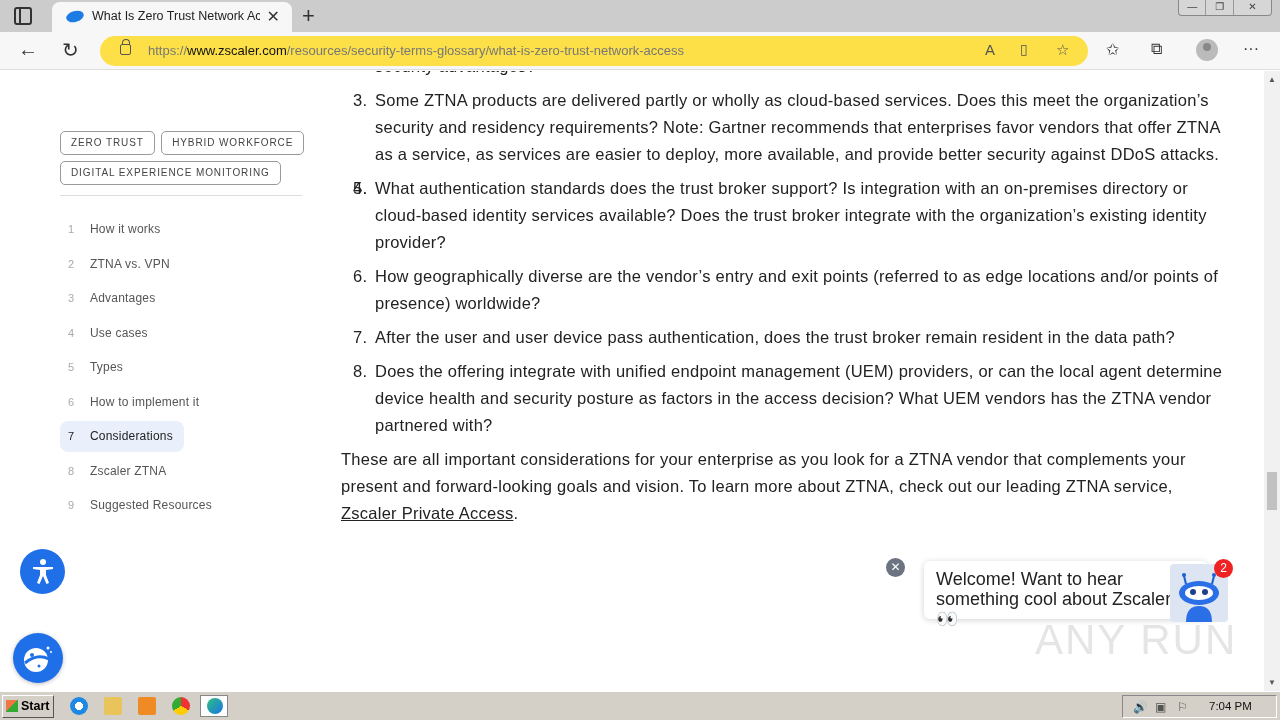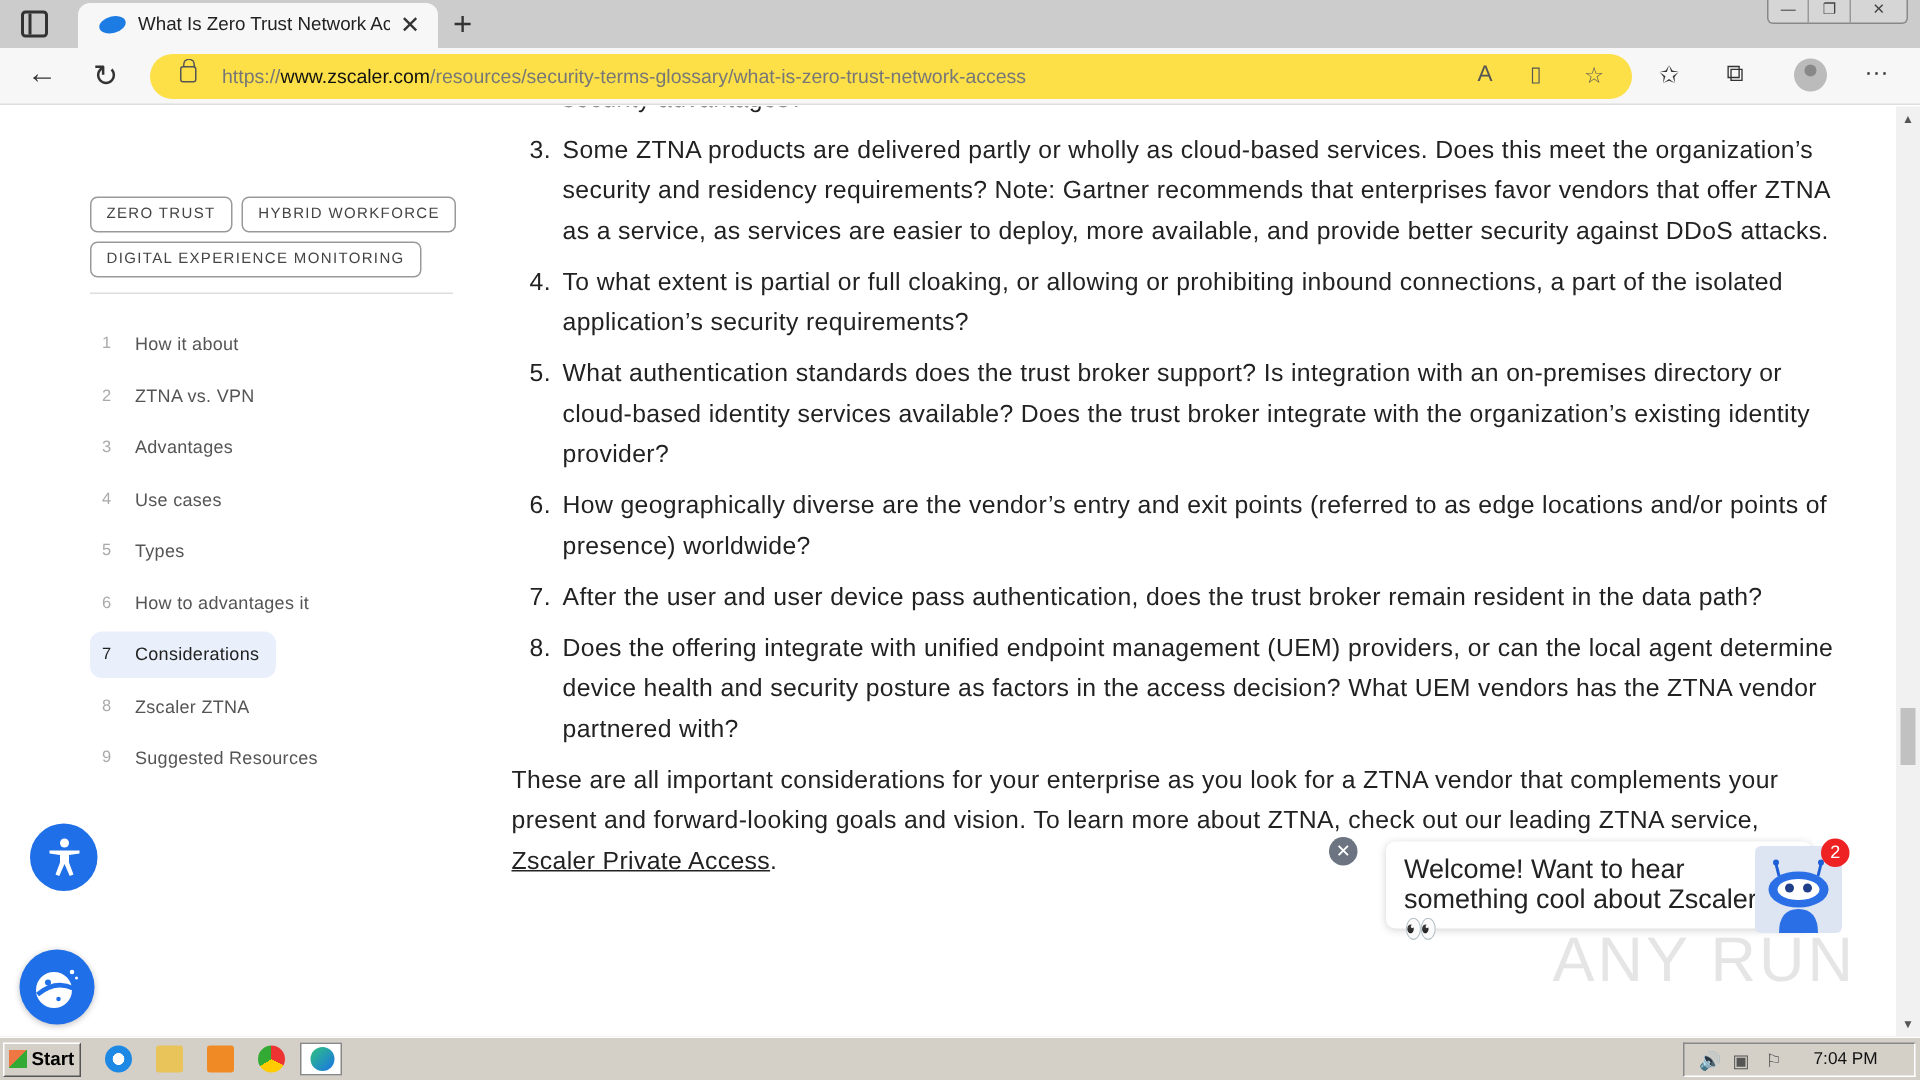--- a/index.html
+++ b/index.html
@@ -101,60 +101,60 @@
   <div class="chips">
     <span class="chip">ZERO TRUST</span>
     <span class="chip">HYBRID WORKFORCE</span>
     <span class="chip">DIGITAL EXPERIENCE MONITORING</span>
   </div>
   <div class="side-divider"></div>
 
   <div class="toc">
     <div class="toc-item">
         <span class="toc-num">1</span>
-        <span class="toc-label">How it about</span>
+        <span class="toc-label">How it works</span>
       </div>
     <div class="toc-item">
         <span class="toc-num">2</span>
         <span class="toc-label">ZTNA vs. VPN</span>
       </div>
     <div class="toc-item">
         <span class="toc-num">3</span>
         <span class="toc-label">Advantages</span>
       </div>
     <div class="toc-item">
         <span class="toc-num">4</span>
         <span class="toc-label">Use cases</span>
       </div>
     <div class="toc-item">
         <span class="toc-num">5</span>
         <span class="toc-label">Types</span>
       </div>
     <div class="toc-item">
         <span class="toc-num">6</span>
-        <span class="toc-label">How to advantages it</span>
+        <span class="toc-label">How to implement it</span>
       </div>
     <div class="toc-item active">
         <span class="toc-num">7</span>
         <span class="toc-label">Considerations</span>
       </div>
     <div class="toc-item">
         <span class="toc-num">8</span>
         <span class="toc-label">Zscaler ZTNA</span>
       </div>
     <div class="toc-item">
         <span class="toc-num">9</span>
         <span class="toc-label">Suggested Resources</span>
       </div>
   </div>
 
   <div class="content">
     <div class="li" style="margin-bottom:7px"><span>security advantages?</span></div>
     <div class="li"><span class="li-num">3.</span><span>Some ZTNA products are delivered partly or wholly as cloud-based services. Does this meet the organization’s security and residency requirements? Note: Gartner recommends that enterprises favor vendors that offer ZTNA as a service, as services are easier to deploy, more available, and provide better security against DDoS attacks.</span></div>
-    <div class="li"><span class="li-num">4.</span><span>To what extent is partial or full cloaking, or allowing or prohibiting inbound connections, a part of the isolated application’s security requirements?</span></div>
+    <div class="li"><span class="li-num">4.</span></div>
     <div class="li"><span class="li-num">5.</span><span>What authentication standards does the trust broker support? Is integration with an on-premises directory or cloud-based identity services available? Does the trust broker integrate with the organization’s existing identity provider?</span></div>
     <div class="li"><span class="li-num">6.</span><span>How geographically diverse are the vendor’s entry and exit points (referred to as edge locations and/or points of presence) worldwide?</span></div>
     <div class="li"><span class="li-num">7.</span><span>After the user and user device pass authentication, does the trust broker remain resident in the data path?</span></div>
     <div class="li"><span class="li-num">8.</span><span>Does the offering integrate with unified endpoint management (UEM) providers, or can the local agent determine device health and security posture as factors in the access decision? What UEM vendors has the ZTNA vendor partnered with?</span></div>
     <p class="para"><span>These are all important considerations for your enterprise as you look for a ZTNA vendor that complements your present and forward-looking goals and vision. To learn more about ZTNA, check out our leading ZTNA service, </span><a>Zscaler Private Access</a><span>.</span></p>
   </div>
 
   <div class="access-btn">
     <svg width="30" height="30" viewBox="0 0 30 30">
       <circle cx="15" cy="6" r="3" fill="#fff"></circle>

